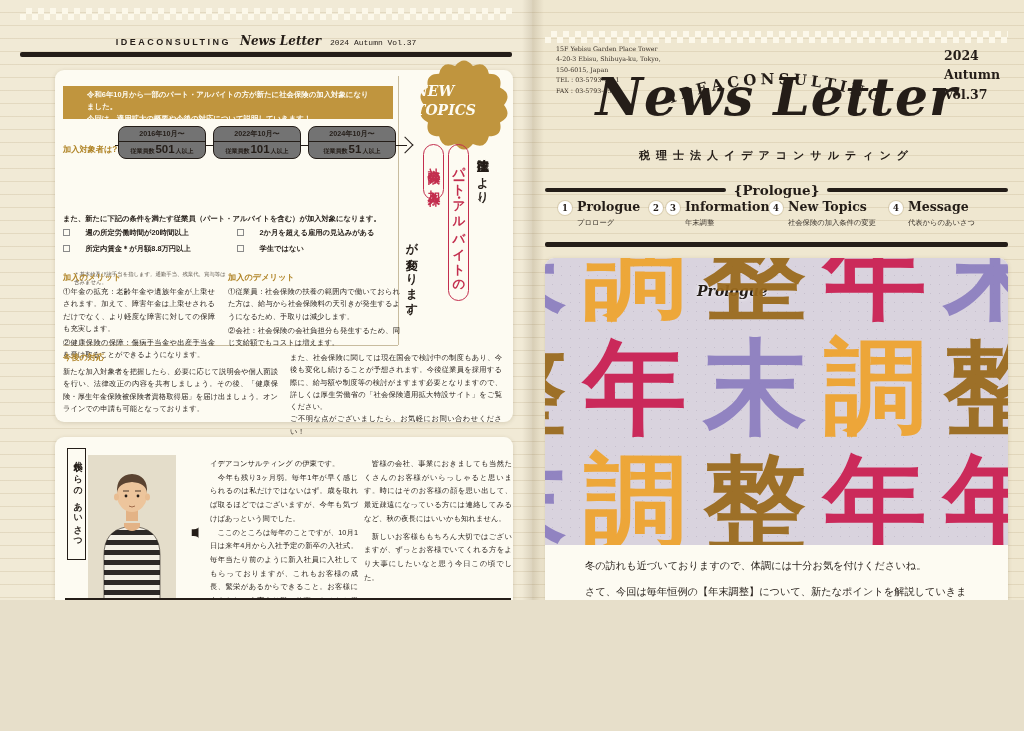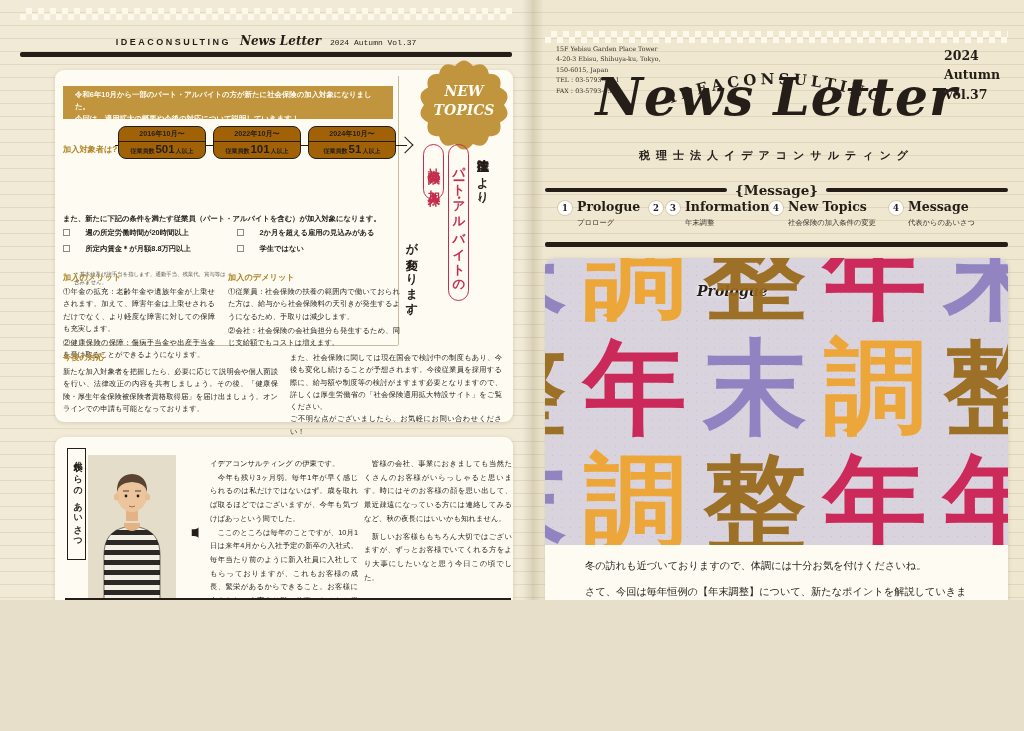--- a/index.html
+++ b/index.html
@@ -17,33 +17,33 @@
     background-size:12px 12px}
   .rule{position:absolute;height:5px;background:#241d18;border-radius:2px}
   .card{position:absolute;background:#fdfbf2;border-radius:9px;box-shadow:0 1px 4px rgba(90,70,40,.18)}
   
   .lp-header{position:absolute;left:20px;top:34px;width:492px;display:flex;justify-content:center;align-items:baseline;gap:9px}
   .lp-brand{font-size:9px;font-weight:bold;letter-spacing:2.5px}
   .lp-logo{font-family:"DejaVu Serif",serif;font-style:italic;font-weight:bold;font-size:12px}
   .lp-issue{font-family:Liberation Mono, monospace;font-size:8px}
   
   .gold-box{position:absolute;left:63px;top:86px;width:330px;height:33px;background:#c0953e;color:#fdfbf2;
-    font-size:7.4px;font-weight:bold;line-height:1.6;padding:3px 12px}
+    font-size:7.4px;font-weight:bold;line-height:1.6;padding:3px 24px}
   .badge{position:absolute;left:415px;top:56px;width:98px;height:98px}
   .badge svg{position:absolute;left:0;top:0}
-  .badge-text{position:absolute;left:0;top:26px;width:98px;text-align:center;color:#fdfbf2;
+  .badge-text{position:absolute;left:0;top:26px;width:98px;text-align:left;color:#fdfbf2;
     font-family:"DejaVu Serif",serif;font-style:italic;font-weight:bold;font-size:14px;line-height:1.35}
   .gold-h{color:#b08427;font-weight:bold;font-size:8.2px}
   .target-label{position:absolute;left:63px;top:144px}
   
   .timeline{position:absolute;left:115px;top:126px;width:300px;height:40px}
   .tl-line{position:absolute;left:0;top:19px;width:292px;height:1.4px;background:#241d18}
   .tl-head{position:absolute;left:284px;top:13px;width:12px;height:12px;border-top:1.6px solid #241d18;border-right:1.6px solid #241d18;transform:rotate(45deg)}
   .tl-boxes{position:absolute;left:3px;top:0;display:flex;gap:7px}
-  .tl-box{width:88px;background:#a16207;border:1.3px solid #241d18;border-radius:8px;overflow:hidden}
+  .tl-box{width:88px;background:#737373;border:1.3px solid #241d18;border-radius:8px;overflow:hidden}
   .tl-period{font-size:7.2px;font-weight:bold;text-align:center;padding:2px 0;border-bottom:1.2px solid #241d18}
   .tl-count-row{display:flex;align-items:baseline;justify-content:center;gap:1px;padding:1px 0 2px}
   .tl-small{font-size:6px;font-weight:bold}
   .tl-num{font-size:11.5px;font-weight:bold}
   .para{position:absolute;font-size:7.3px;line-height:1.68;text-align:justify}
   .cond-grid{position:absolute;left:63px;top:295px;width:340px;display:grid;grid-template-columns:168px 1fr;column-gap:6px;row-gap:6px}
   .cond{font-size:7.3px;font-weight:bold;display:flex;align-items:flex-start;gap:16px;flex-wrap:wrap}
   .cbox{width:6.5px;height:6.5px;border:1px solid #8a8a8a;margin-top:1px;flex:none}
   .ctext{flex:1}
   .cnote{flex-basis:100%;font-size:5.4px;font-weight:normal;color:#5c554c;padding-left:11px;line-height:1.5}
@@ -307,21 +307,21 @@
     <path id="arc" d="M 100 82 Q 231.5 22 363 82" fill="none"></path>
     <text font-family="DejaVu Serif, serif" font-weight="bold" font-size="15" letter-spacing="4" fill="#241d18">
       <textPath href="#arc" startOffset="50%" text-anchor="middle" id="arc-text">IDEACONSULTING</textPath>
     </text>
   </svg>
   <div class="r-logo">News Letter</div>
   <div class="r-subtitle">税理士法人イデアコンサルティング</div>
 
   <div class="contents-bar">
     <div class="cb-rule"></div>
-    <div class="cb-title">{Message}</div>
+    <div class="cb-title">{Prologue}</div>
     <div class="cb-rule"></div>
   </div>
   <div id="contents-items">
       <div class="c-item" style="left: 558px;">
         <div class="nums">
           <span class="num">1</span>
         </div>
         <div>
           <div class="ci-label">Prologue</div>
           <div class="ci-sub">プロローグ</div>

